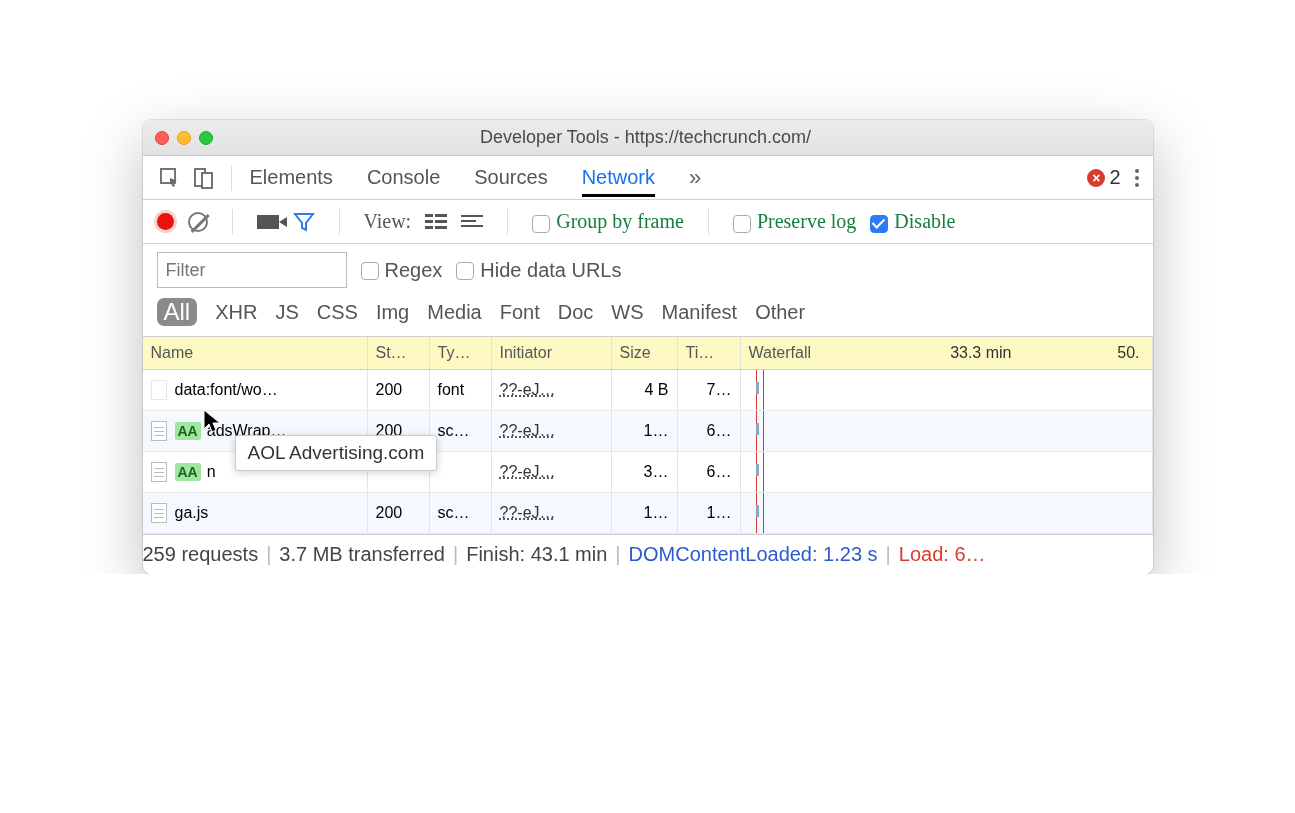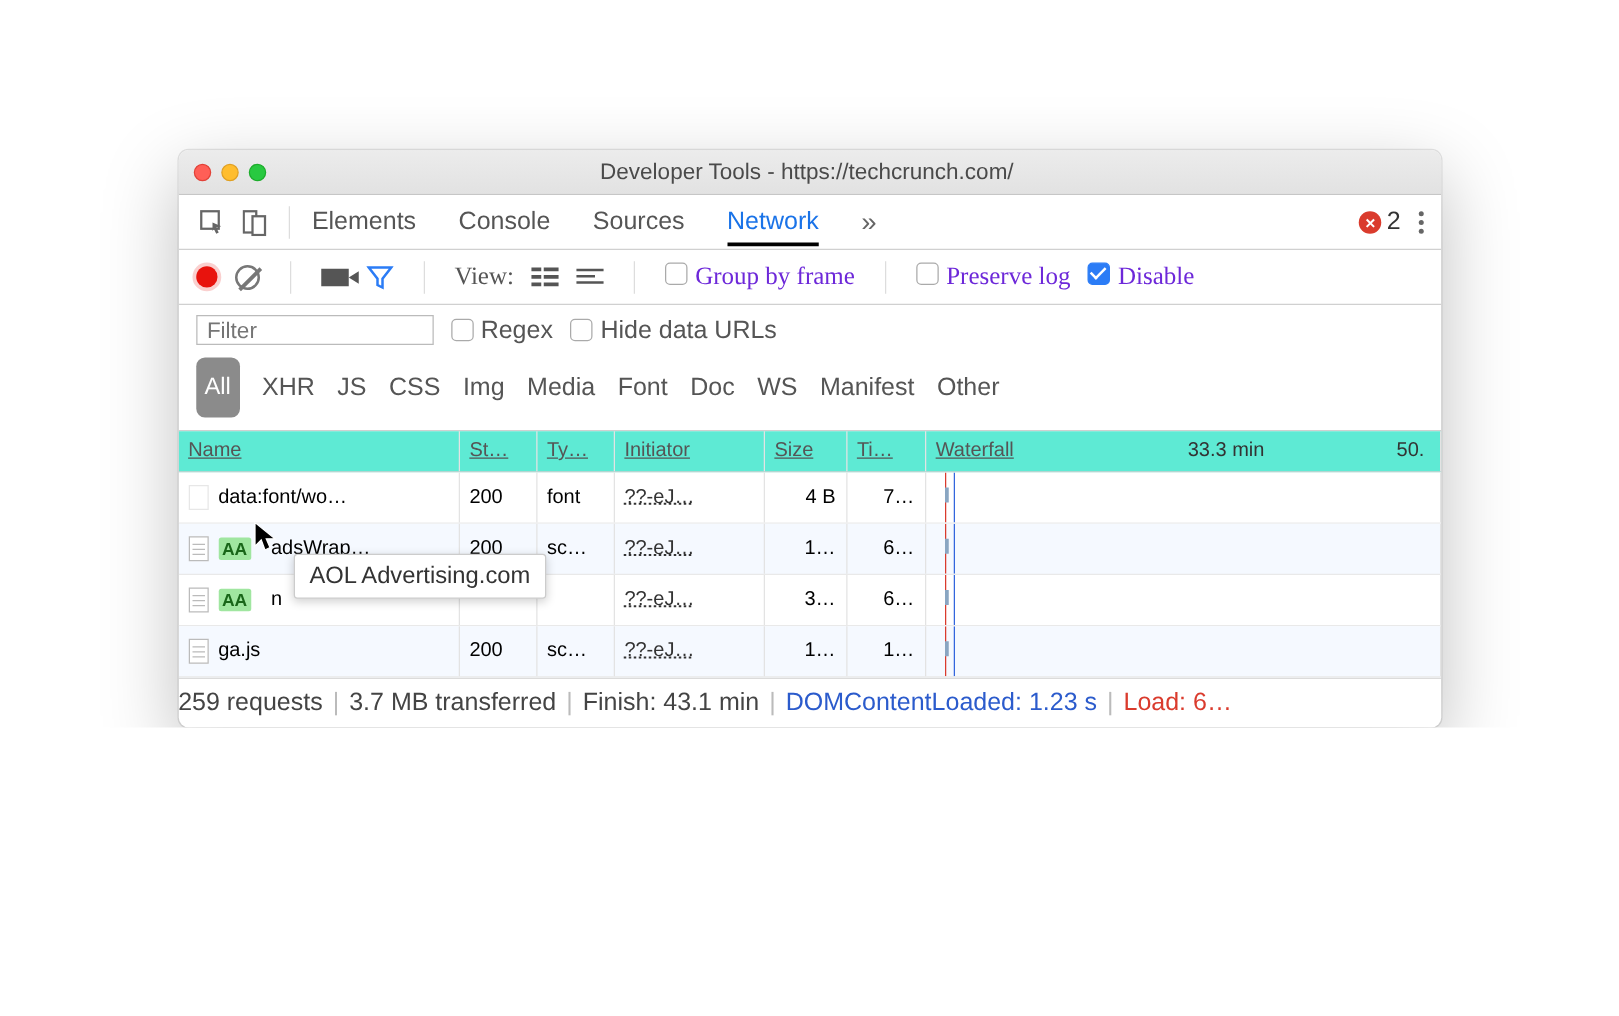--- a/index.html
+++ b/index.html
@@ -57,43 +57,43 @@
   .nosign::after{ content:''; position:absolute; width:24px; height:2.5px; background:#777; top:8px; left:-2px; transform:rotate(-45deg);}
   .cam-icon { width:22px; height:14px; background:#555; position:relative;}
   .cam-icon::after{ content:''; position:absolute; right:-8px; top:2px; border-top:5px solid transparent; border-bottom:5px solid transparent; border-right:8px solid #555;}
   .funnel { cursor:pointer; }
   .funnel svg { display:block;}
   .view-label { color:#555;}
   .viewbtn { cursor:pointer; color:#666; display:flex;}
   .chk { width:18px; height:18px; border:1.5px solid #aaa; border-radius:4px; display:inline-block; vertical-align:middle; margin-right:6px; background:#fff;}
   .chk.on { background:#2b7cf6; border-color:#2b7cf6; position:relative;}
   .chk.on::after{ content:''; position:absolute; left:4px; top:0px; width:5px; height:10px; border:solid #fff; border-width:0 2.5px 2.5px 0; transform:rotate(45deg);}
-  .toolbar label { display:flex; align-items:flex-start; cursor:pointer; color:#6d28d9;}
+  .toolbar label { display:flex; align-items:flex-end; cursor:pointer; color:#15803d;}
   .filter-row {
     display:flex; align-items:center; gap:14px; padding:8px 14px 4px;
     font-size:20px; color:#555;
   }
-  .filter-input { width:190px; height:24px; border:1px solid #bbb; padding:0 8px; font-size:18px; color:#999;}
+  .filter-input { width:190px; height:36px; border:1px solid #bbb; padding:0 8px; font-size:18px; color:#999;}
   .type-row { display:flex; align-items:center; gap:18px; padding:6px 14px 10px; font-size:20px; color:#555; border-bottom:1px solid #d0d0d0;}
-  .pill { background:#8b8b8b; color:#fff; padding:13px 7px; border-radius:7px; font-size:19px;}
+  .pill { background:#8b8b8b; color:#fff; padding:0 7px; border-radius:7px; font-size:24px;}
   .type-item { cursor:pointer;}
-  .thead { display:flex; border-bottom:1px solid #d0d0d0; background:#5eead4; color:#555;text-decoration:underline;}
+  .thead { display:flex; border-bottom:1px solid #d0d0d0; background:#fef9c3; color:#555;}
   .th { padding:7px 8px; border-right:1px solid #e3e3e3; overflow:hidden; white-space:nowrap; text-overflow:ellipsis;}
   .col-name{width:225px;} .col-st{width:62px;} .col-ty{width:62px;} .col-init{width:120px;} .col-size{width:66px;} .col-time{width:63px;} .col-wf{flex:1; position:relative;}
   .wf-axis { position:absolute; right:140px; color:#333;}
   .wf-axis2 { position:absolute; right:12px; color:#333;}
   .tbody .tr { display:flex; border-bottom:1px solid #e9e9e9; height:41px; align-items:center;}
   .tbody .tr:nth-child(odd){ background:#fff;}
   .tbody .tr:nth-child(even){ background:#f5f9ff;}
   .td { padding:5px 8px; border-right:1px solid #e3e3e3; overflow:hidden; white-space:nowrap; text-overflow:ellipsis; height:100%; display:flex; align-items:center;}
   .td.col-init { text-decoration:underline dotted; color:#333;}
   .file-icon { width:16px; height:20px; border:1px solid #bbb; margin-right:8px; background:#fff; position:relative; flex-shrink:0;}
   .file-icon.dim { opacity:0.35;}
   .file-icon.lines::before{content:''; position:absolute; left:2px; right:2px; top:5px; height:1px; background:#bbb; box-shadow:0 4px 0 #bbb, 0 8px 0 #bbb;}
-  .aa-badge { background:#a0e6a0; color:#196619; font-weight:600; font-size:14px; padding:1px 3px; margin-right:16px; border-radius:2px; flex-shrink:0;}
+  .aa-badge { background:#a0e6a0; color:#196619; font-weight:600; font-size:14px; padding:1px 3px; margin-right:6px; border-radius:2px; flex-shrink:0;}
   .wf-cell { position:relative; height:100%;}
   .wf-line { position:absolute; top:0; bottom:0; width:1px;}
   .wf-red { background:#da3b2d; left:15px;}
   .wf-blue { background:#3366dd; left:22px;}
   .wf-bar { position:absolute; top:12px; left:15px; height:12px; width:3px; background:#8aa6c2;}
   .footer {
     display:flex; align-items:center; padding:8px 0; font-size:20px; color:#444;
     border-top:1px solid #d0d0d0; gap:6px; white-space:nowrap; overflow:hidden;
   }
   .footer .dcl{ color:#2b5bcc;} .footer .ld{ color:#da3b2d;}

